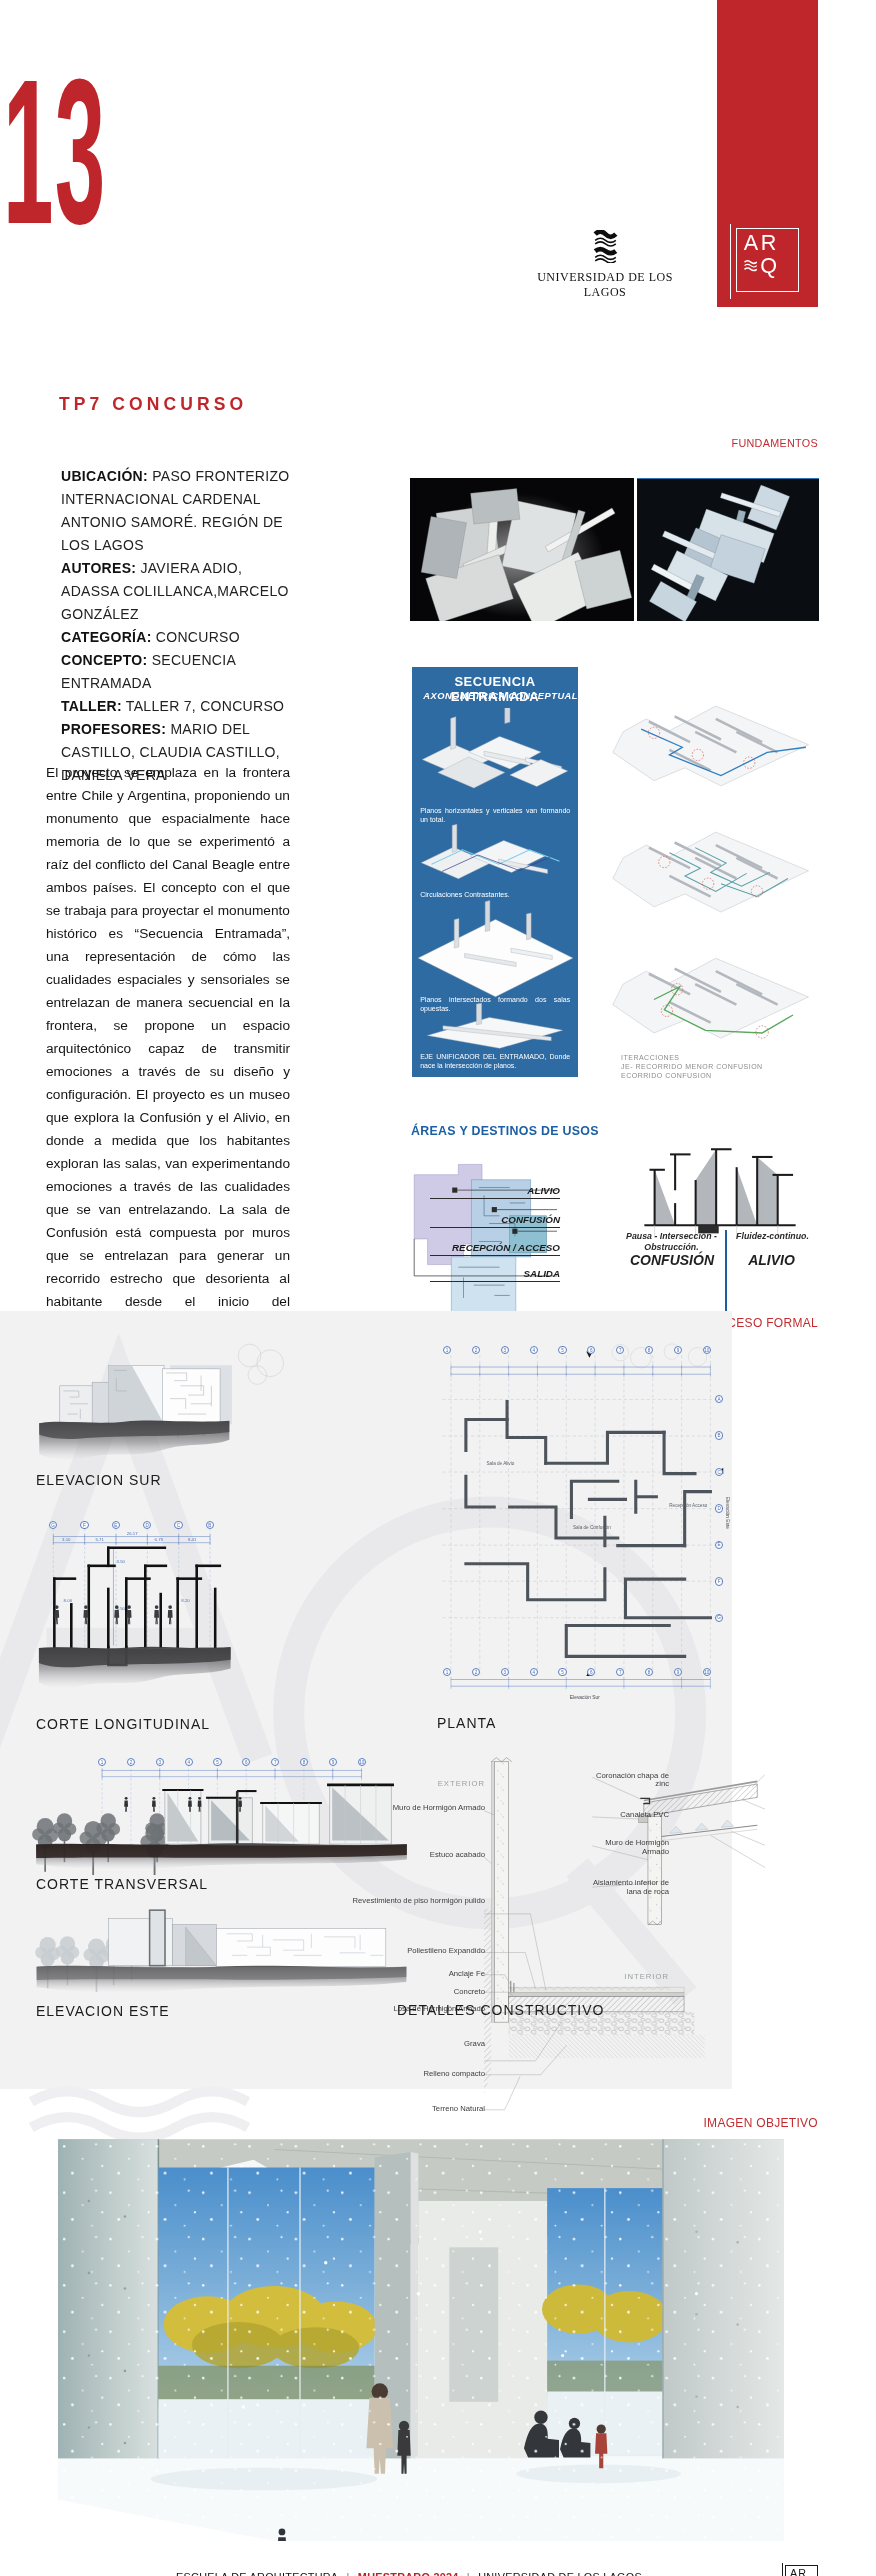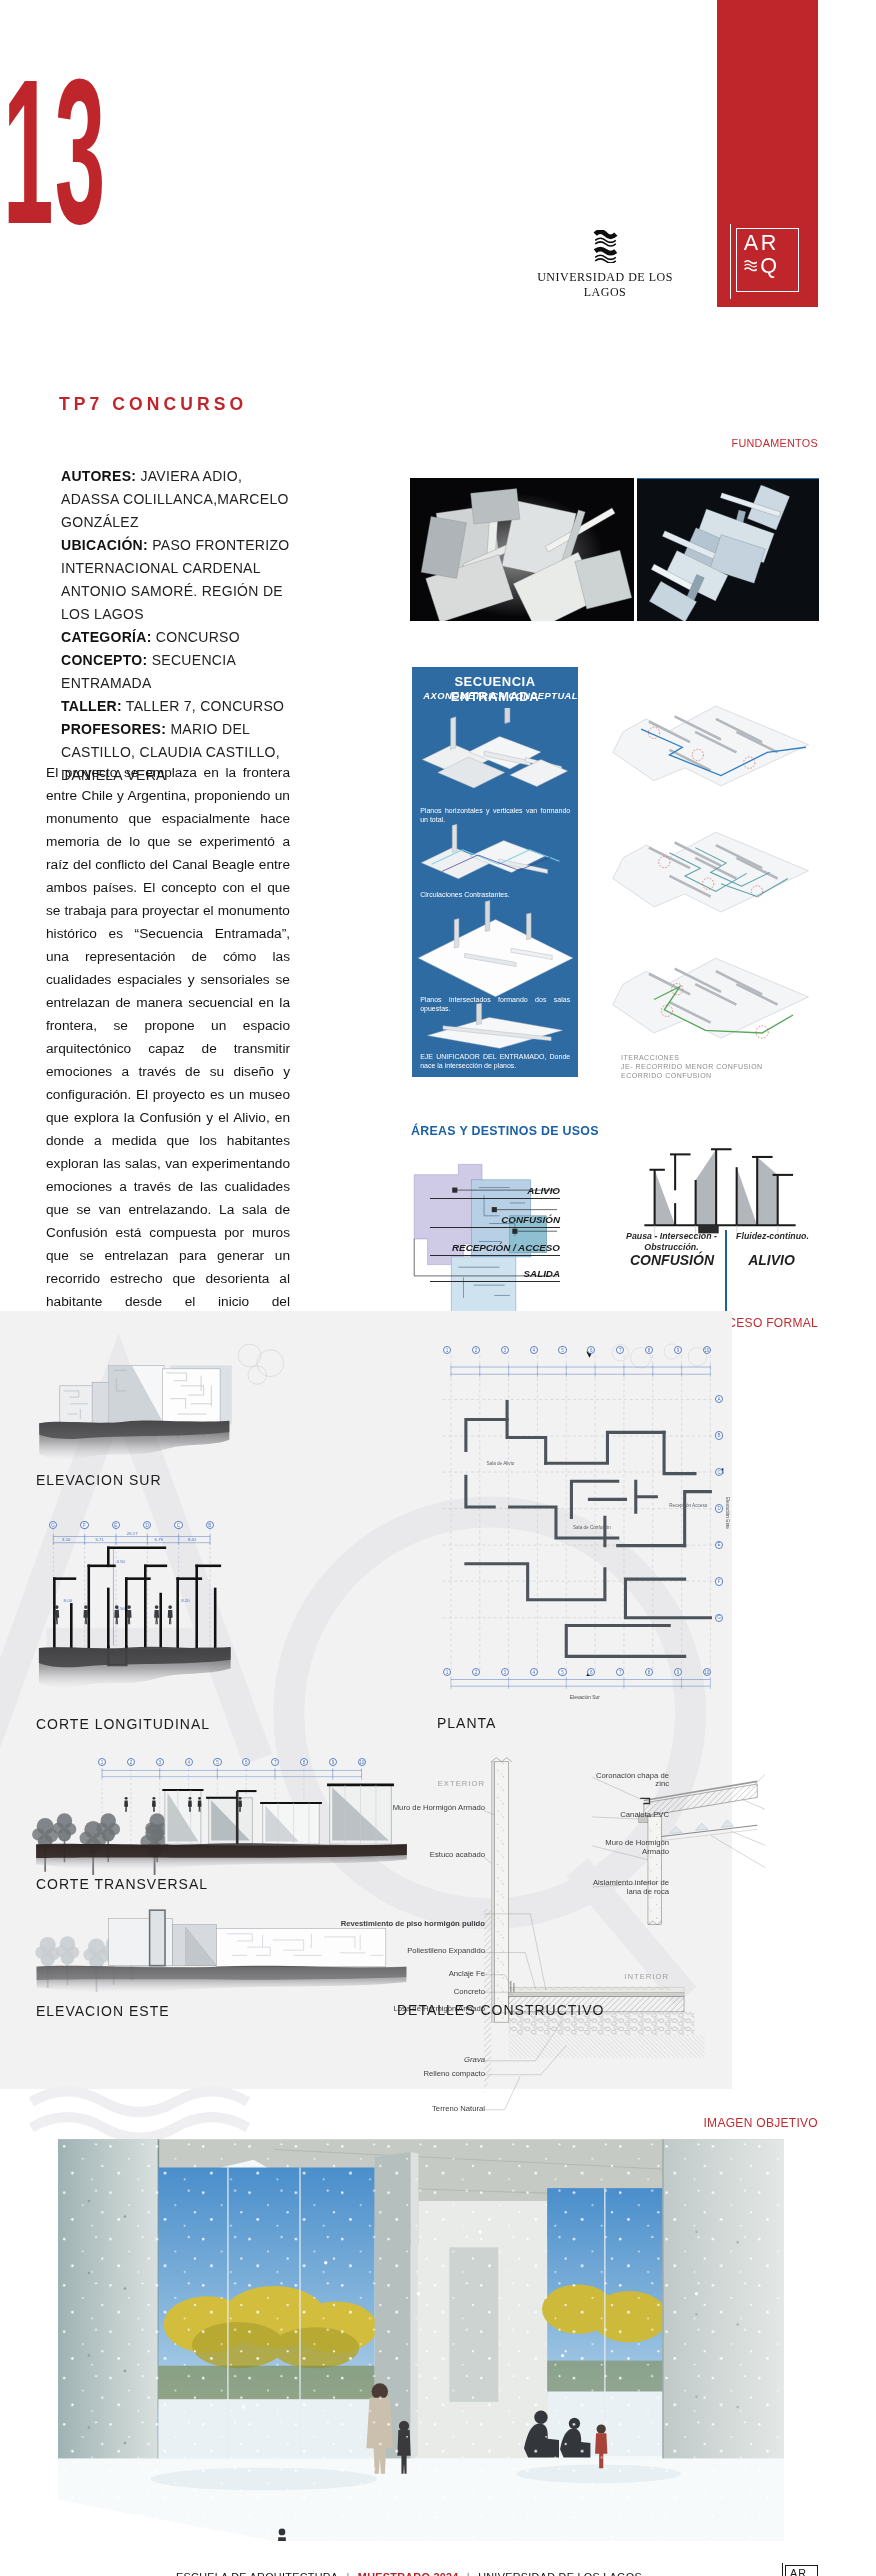--- a/index.html
+++ b/index.html
@@ -79,26 +79,26 @@
           font-size:4.6px;color:#4a6db5;display:flex;align-items:center;justify-content:center;box-sizing:border-box;}
 
   
   .callouts{font-size:7.7px;color:#3c3c3c;}
   .callouts div{position:absolute;line-height:8.8px;}
   #callouts-left{left:319px;top:1752px;width:166px;height:371px;text-align:right;}
   #callouts-left div{left:0;width:166px;}
   #callouts-left div:nth-of-type(1){top:28px;color:#9aa0a4;letter-spacing:1px;}
   #callouts-left div:nth-of-type(2){top:52px;}
   #callouts-left div:nth-of-type(3){top:99px;}
-  #callouts-left div:nth-of-type(4){top:168px;font-weight:bold;}
+  #callouts-left div:nth-of-type(4){top:145px;}
   #callouts-left div:nth-of-type(5){top:195px;}
   #callouts-left div:nth-of-type(6){top:218px;}
   #callouts-left div:nth-of-type(7){top:236px;}
   #callouts-left div:nth-of-type(8){top:253px;}
-  #callouts-left div:nth-of-type(9){top:304px;font-style:italic;}
+  #callouts-left div:nth-of-type(9){top:288px;}
   #callouts-left div:nth-of-type(10){top:318px;}
   #callouts-left div:nth-of-type(11){top:353px;}
   #callouts-mid{left:592px;top:1752px;width:77px;height:258px;}
   #callouts-mid div{left:0;width:77px;text-align:right;}
   #callouts-mid div:nth-of-type(1){top:19.6px;}
   #callouts-mid div:nth-of-type(2){top:59px;}
   #callouts-mid div:nth-of-type(3){top:87px;}
   #callouts-mid div:nth-of-type(4){top:127px;}
   #callouts-mid div:nth-of-type(5){top:221px;color:#9aa0a4;letter-spacing:1px;}
   #callouts-right{left:766px;top:1752px;width:77px;height:155px;}
@@ -219,23 +219,23 @@
         </g>
       </svg>
     </div>
     <div id="uni-name">UNIVERSIDAD DE LOS LAGOS</div>
   </div>
 
   <div id="poster-subtitle" class="abs">TP7 CONCURSO</div>
 
   <div id="project-info" class="abs">
 
+      <p class="info-line"><span class="lbl">UBICACIÓN:</span><span> PASO FRONTERIZO INTERNACIONAL CARDENAL ANTONIO SAMORÉ. REGIÓN DE LOS LAGOS</span></p>
+
       <p class="info-line"><span class="lbl">AUTORES:</span><span> JAVIERA ADIO, ADASSA COLILLANCA,MARCELO GONZÁLEZ</span></p>
-
-      <p class="info-line"><span class="lbl">UBICACIÓN:</span><span> PASO FRONTERIZO INTERNACIONAL CARDENAL ANTONIO SAMORÉ. REGIÓN DE LOS LAGOS</span></p>
 
       <p class="info-line"><span class="lbl">CATEGORÍA:</span><span> CONCURSO</span></p>
 
       <p class="info-line"><span class="lbl">CONCEPTO:</span><span> SECUENCIA ENTRAMADA</span></p>
 
       <p class="info-line"><span class="lbl">TALLER:</span><span> TALLER 7, CONCURSO</span></p>
 
       <p class="info-line"><span class="lbl">PROFESORES:</span><span> MARIO DEL CASTILLO, CLAUDIA CASTILLO, DANIELA VERA</span></p>
     </div>
 

